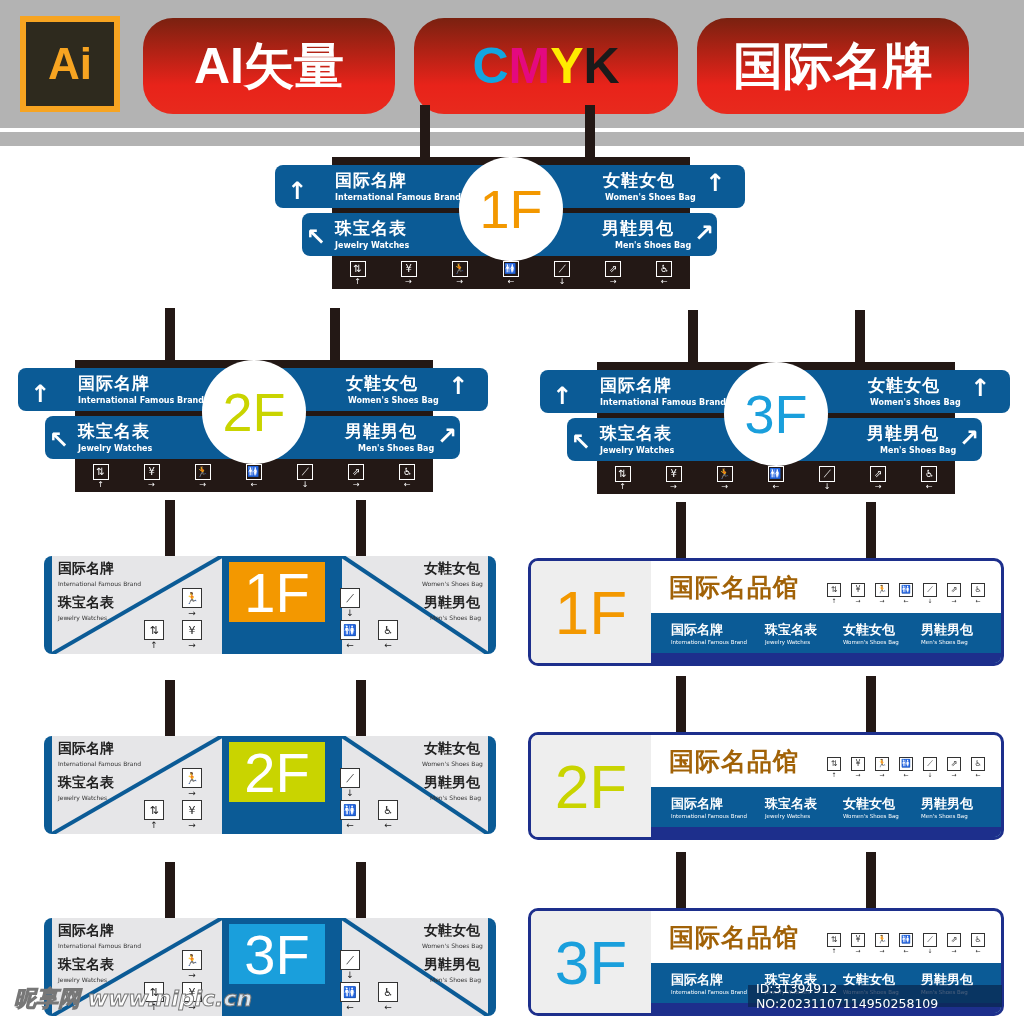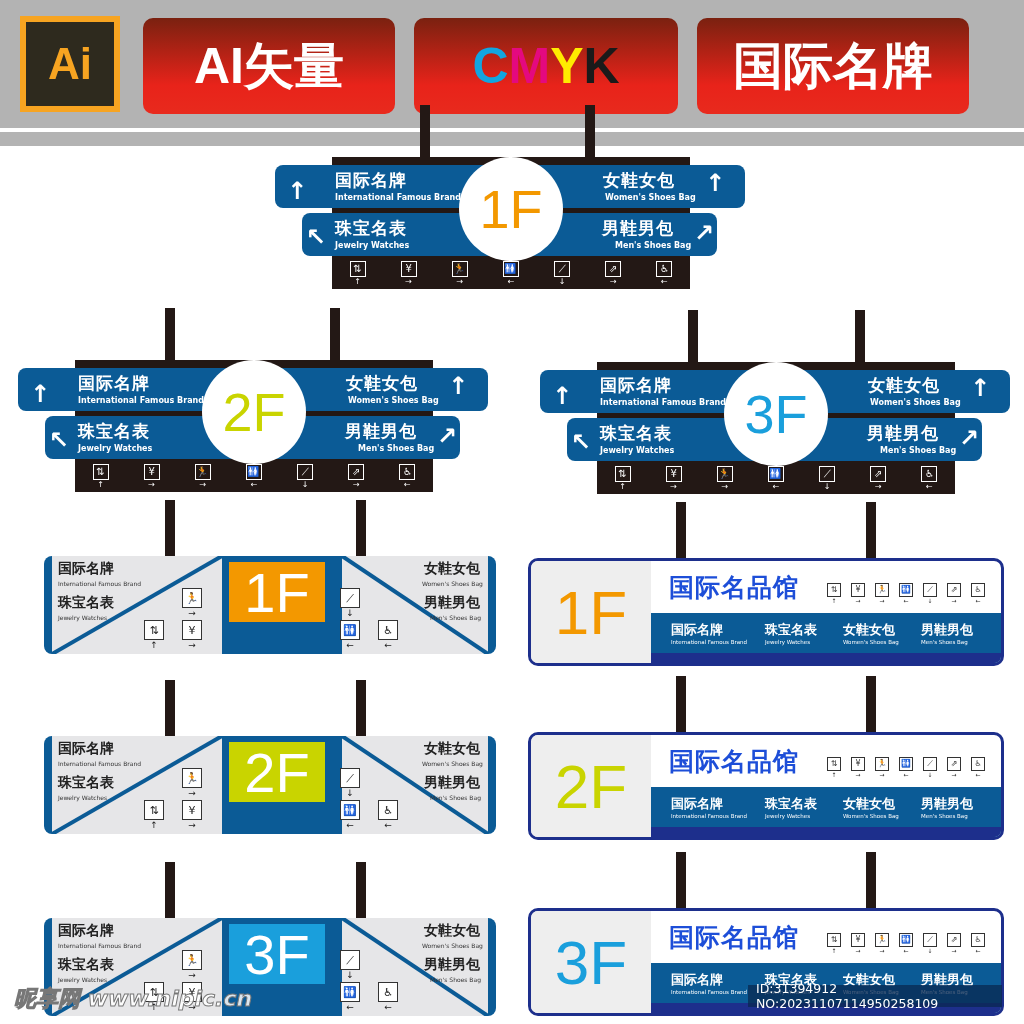--- a/index.html
+++ b/index.html
@@ -1,21 +1,21 @@
 <!DOCTYPE html>
 <html><head>
 <meta charset="utf-8">
 <style>
   *{box-sizing:border-box;margin:0;padding:0}
   body{width:1024px;height:1024px;background:#fff;position:relative;overflow:hidden;font-family:"DejaVu Sans","Liberation Sans",sans-serif}
   .topbar{position:absolute;left:0;top:0;width:1024px;height:128px;background:#b3b3b3}
   .topstripe{position:absolute;left:0;top:132px;width:1024px;height:14px;background:#b3b3b3}
   .ai-logo{position:absolute;left:20px;top:16px;width:100px;height:96px;background:#f7a421;padding:6px}
   .ai-logo .inner{width:100%;height:100%;background:#2e2a1e;color:#f7a421;font-family:"Liberation Sans",sans-serif;font-size:44px;font-weight:bold;display:flex;align-items:center;justify-content:center}
-  .pill{position:absolute;top:18px;height:96px;border-radius:10px;background:linear-gradient(#7a2110,#e8231a 70%,#e82a1d);display:flex;align-items:center;justify-content:center;font-size:50px;font-weight:bold;color:#fff;font-family:"Liberation Sans",sans-serif}
+  .pill{position:absolute;top:18px;height:96px;border-radius:30px;background:linear-gradient(#7a2110,#e8231a 70%,#e82a1d);display:flex;align-items:center;justify-content:center;font-size:50px;font-weight:bold;color:#fff;font-family:"Liberation Sans",sans-serif}
   .pill .c{color:#12a5e0}.pill .m{color:#e4097f}.pill .y{color:#ffec00}.pill .k{color:#1a1a1a}
   .pole{position:absolute;background:#231815}
   
   .dsign{position:absolute}
   .dsign .back{position:absolute;background:#231815}
   .dsign .band{position:absolute;height:43px;background:#0b5b96;border-radius:8px;color:#fff}
   .band .cn{position:absolute;font-size:17px;font-weight:bold;letter-spacing:1px}
   .band .en{position:absolute;font-size:8px;font-weight:bold}
   .band .arrow{position:absolute;font-size:24px;font-weight:bold}
   .dsign .circle{position:absolute;width:104px;height:104px;border-radius:50%;background:#fff;display:flex;align-items:center;justify-content:center;font-family:"Liberation Sans",sans-serif;font-size:54px}
@@ -29,21 +29,21 @@
   .gsign .center{position:absolute;left:170px;top:0;width:120px;height:98px;background:#0b5b96}
   .gsign .floor{position:absolute;left:177px;top:6px;width:96px;height:60px;color:#fff;font-family:"Liberation Sans",sans-serif;font-size:56px;display:flex;align-items:center;justify-content:center}
   .gsign .cn{position:absolute;font-size:14px;font-weight:bold;color:#222}
   .gsign .en{position:absolute;font-size:6px;color:#333}
   .gic{position:absolute;display:flex;flex-direction:column;align-items:center;color:#222}
   .gic .box{width:20px;height:20px;border:1.5px solid #333;background:#fff;font-size:11px;display:flex;align-items:center;justify-content:center}
   .gic .dir{font-size:9px}
   
   .wsign{position:absolute;width:476px;height:108px;border:3px solid #1d2f8c;border-radius:10px;background:#fff;overflow:hidden}
   .wsign .left{position:absolute;left:0;top:0;width:120px;height:102px;background:#eeeeee;font-family:"Liberation Sans",sans-serif;font-size:62px;display:flex;align-items:center;justify-content:center}
-  .wsign .title{position:absolute;left:138px;top:10px;font-size:25px;font-weight:bold;color:#1d4ed8;letter-spacing:1px}
+  .wsign .title{position:absolute;left:138px;top:10px;font-size:25px;font-weight:bold;color:#a16207;letter-spacing:1px}
   .wsign .bot{position:absolute;left:120px;top:52px;width:350px;height:50px;background:#0b5b96}
   .wsign .bot2{position:absolute;left:120px;top:92px;width:356px;height:10px;background:#1d2f8c}
   .wsign .cat{position:absolute;top:60px;color:#fff}
   .wsign .cat .cn{font-size:13px;font-weight:bold;display:block}
   .wsign .cat .en{font-size:5.5px;display:block}
   .wicons{position:absolute;left:296px;top:22px;display:flex;gap:10px}
   .wicons .ic{color:#333}
   .wicons .ic .box{width:14px;height:14px;border:1.2px solid #333;font-size:8px}
   .wicons .ic .dir{font-size:6px;line-height:7px}
   .watermark{position:absolute;left:14px;top:984px;font-size:22px;font-style:italic;font-weight:bold;color:rgba(255,255,255,0.85);-webkit-text-stroke:1px #777}

